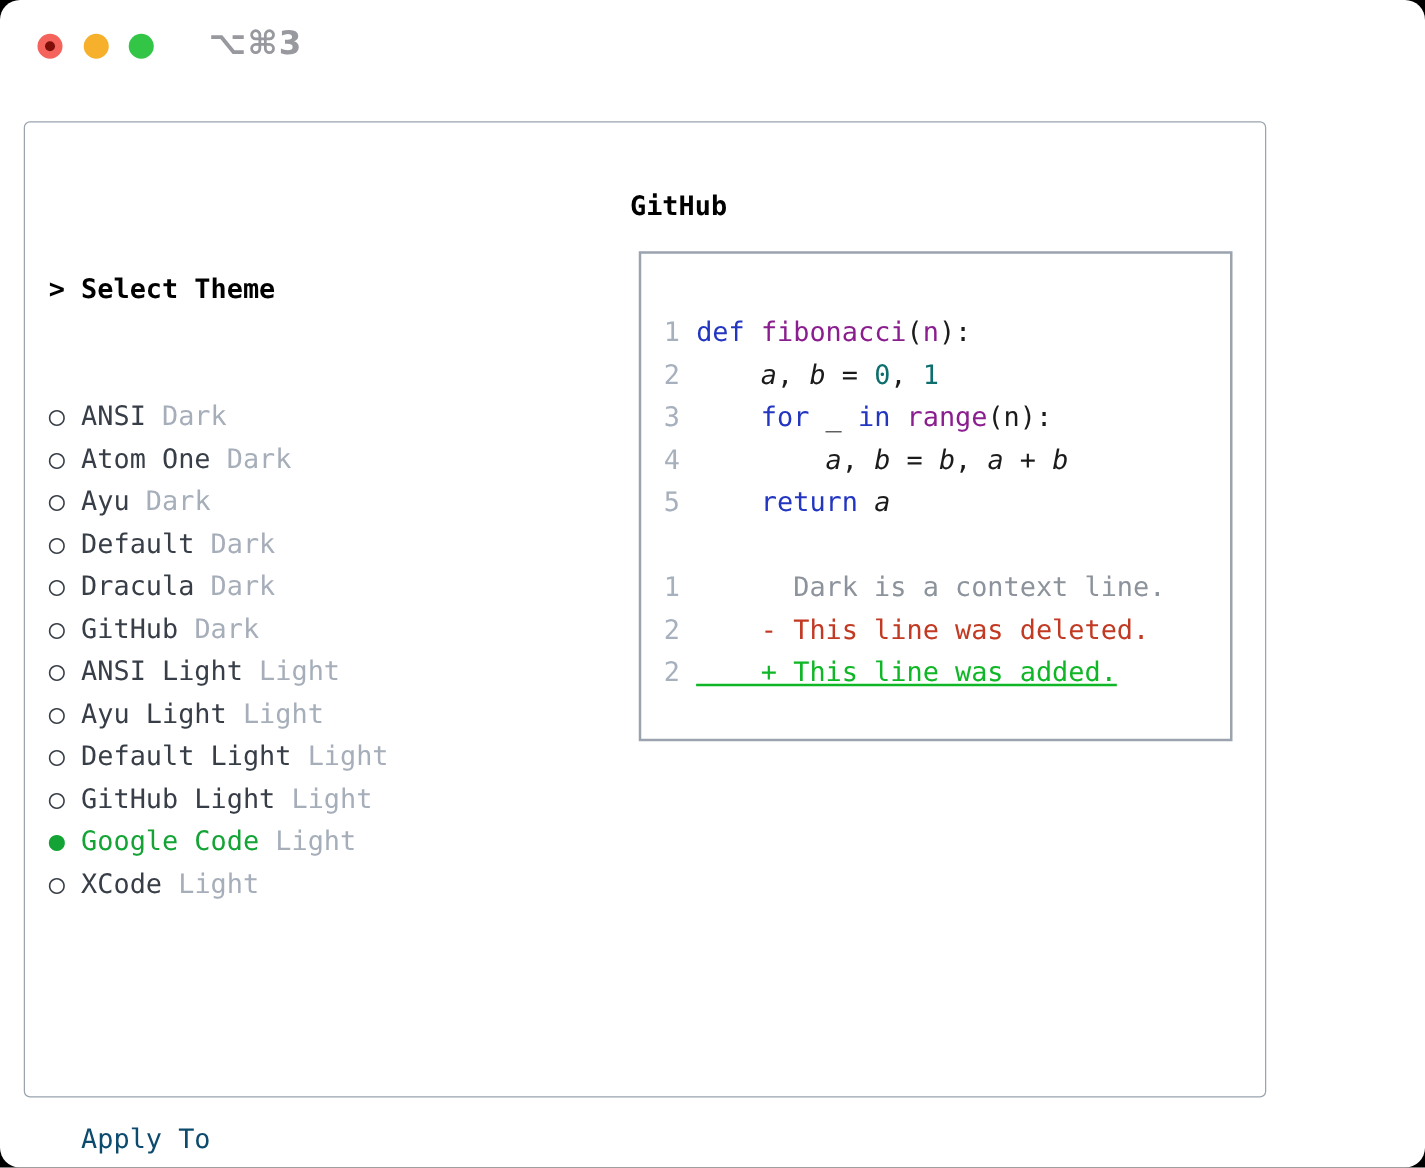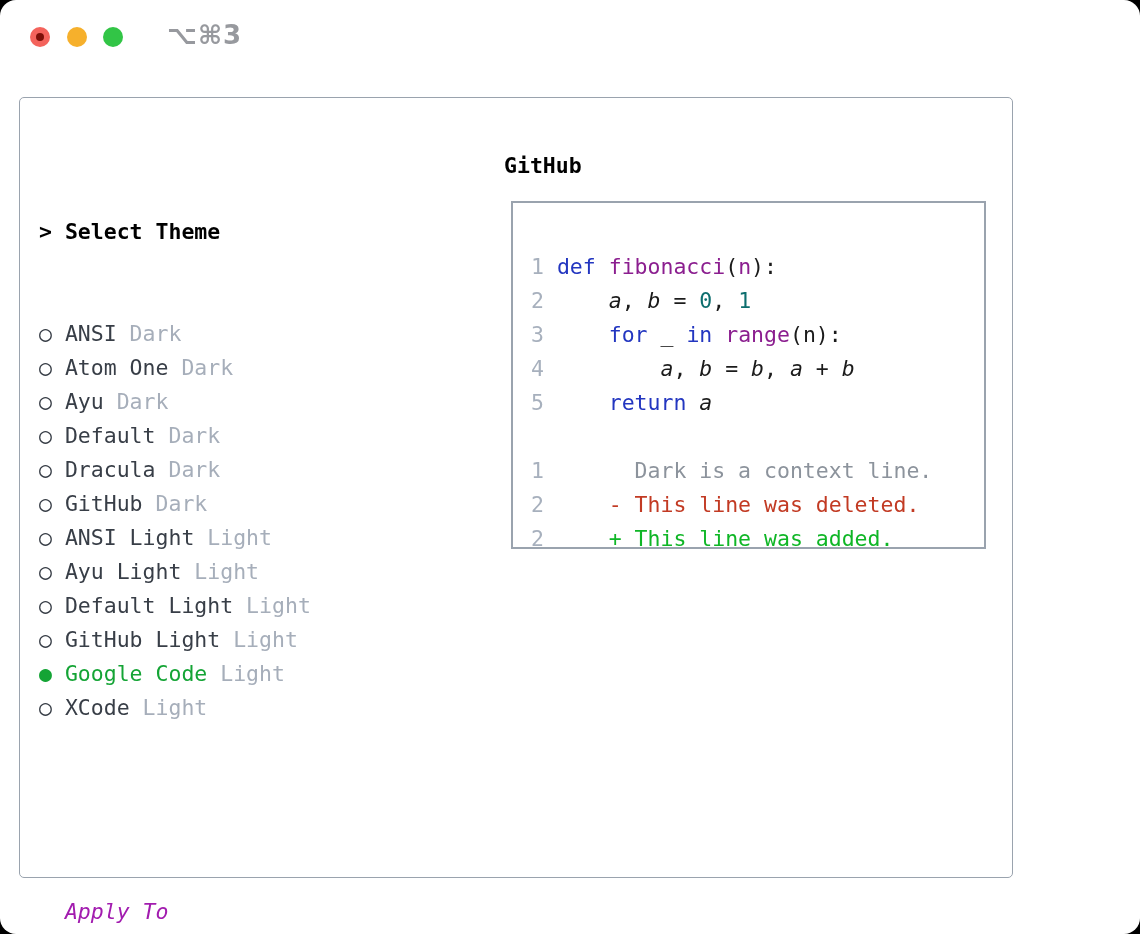--- a/index.html
+++ b/index.html
@@ -48,31 +48,31 @@
   }
   .row { height: 34px; }
   .spacer { height: 34px; }
   .hdr { font-weight: bold; color: #000; }
   .hdr .prefix { margin-right: 1ch; }
   .bullet { color: var(--item); }
   .bullet.sel { color: var(--green); }
   .tname { color: var(--item); margin-left: 1ch; }
   .tname.sel { color: var(--green); }
   .ttag { color: var(--tag); margin-left: 1ch; text-align: center; }
-  .apply-hdr { color: #a21caf; font-style: italic; }
+  .apply-hdr { color: #0c4a6e; }
   .apply-hdr span { margin-left: 2ch; }
   
   .preview-hdr {
     position: absolute; left: 484px; top: 51px;
     height: 34px; line-height: 34px;
     font-size: 21.5px; font-weight: bold; color: #000;
   }
   .preview-box {
     position: absolute; left: 491px; top: 103px;
-    width: 475px; height: 348px;
+    width: 475px; height: 392px;
     border: 2px solid var(--border);
     background: #fff;
     padding: 47px 0 0 18px;
     overflow: hidden;
   }
   .pline { height: 34px; line-height: 34px; font-size: 21.5px; white-space: pre; }
   .lnum    { color: var(--lnum); }
   .tok-kw  { color: var(--kw); }
   .tok-fn  { color: var(--fn); }
   .tok-num { color: var(--lit); }

